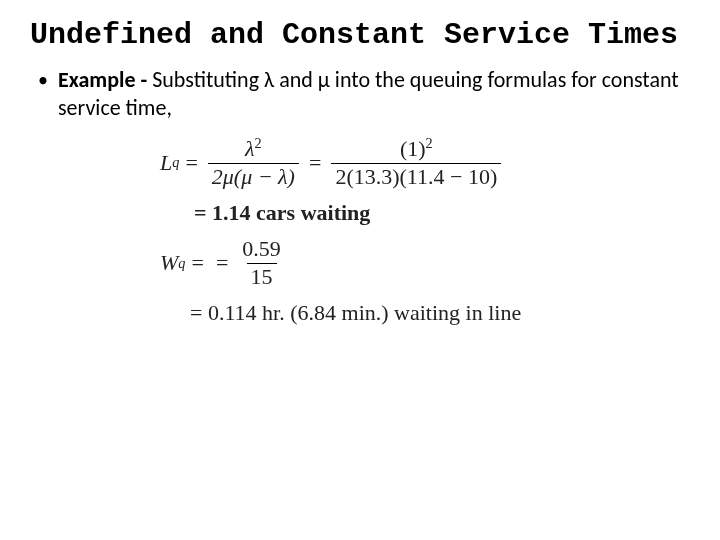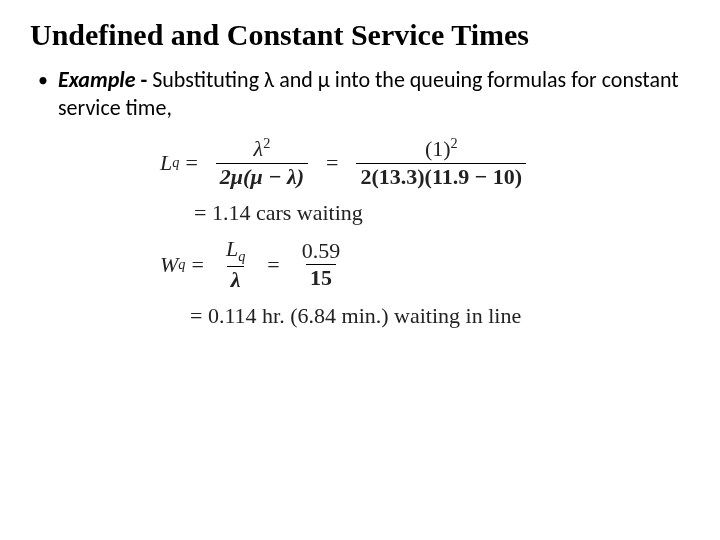--- a/index.html
+++ b/index.html
@@ -5,40 +5,39 @@
     * { margin: 0; padding: 0; box-sizing: border-box; }
     body {
       width: 720px;
       height: 540px;
       background: #fff;
       font-family: Calibri, Arial, sans-serif;
       padding: 18px 30px;
       color: #000;
     }
     .title {
-      font-family: Liberation Serif, serif;
+      font-family: Liberation Mono, monospace;
       font-weight: bold;
       font-size: 30px;
       text-align: left;
       margin-bottom: 14px;
     }
     .bullet-row {
       display: flex;
       align-items: flex-start;
       font-size: 22px;
       line-height: 1.25;
       margin-left: 8px;
     }
     .bullet-dot {
       margin-right: 10px;
       font-size: 20px;
       line-height: 1.4;
     }
     .example-label {
-      font-style: italic;
       font-weight: bold;
     }
     .dash {
       font-weight: bold;
     }
     .math-block {
       margin-top: 14px;
       margin-left: 130px;
       font-family: "Times New Roman", Times, serif;
       font-size: 22px;
@@ -50,30 +49,29 @@
       margin-bottom: 10px;
     }
     .ital { font-style: italic; }
     .sub { font-size: 0.65em; vertical-align: sub; font-style: italic; }
     .sup { font-size: 0.65em; vertical-align: super; }
     .frac {
       display: inline-flex;
       flex-direction: column;
       align-items: center;
       vertical-align: middle;
-      margin: 0 12px;
+      margin: 0 4px;
     }
     .frac .num, .frac .den {
       padding: 0 4px;
       text-align: center;
       line-height: 1.2;
     }
     .frac .den {
       border-top: 1.5px solid #000;
-      font-weight: bold;
     }
     .eq-sign { margin: 0 6px; }
   </style>
 </head>
 <body>
 
 <div class="title">Undefined and Constant Service Times</div>
 
 <div class="bullet-row">
   <span class="bullet-dot">•</span>
@@ -92,38 +90,32 @@
       <span class="num">
         <span class="ital">λ</span><span class="sup">2</span>
       </span>
       <span class="den ital">2μ(μ − λ)</span>
     </span>
     <span class="eq-sign">=</span>
     <span class="frac">
       <span class="num">
         <span>(1)</span><span class="sup">2</span>
       </span>
-      <span class="den">2(13.3)(11.9 − 10)</span>
+      <span class="den">2(13.3)(11.4 − 10)</span>
     </span>
   </div>
 
-  <div class="eq-row" style="margin-left:34px;">
+  <div class="eq-row" style="margin-left:34px;font-weight:bold;">
     <span>= 1.14 cars waiting</span>
   </div>
 
   <div class="eq-row" style="margin-top:6px;">
     <span class="ital">W</span>
       <span class="sub">q</span>
     <span class="eq-sign">=</span>
-    <span class="frac">
-      <span class="num">
-        <span class="ital">L</span><span class="sub">q</span>
-      </span>
-      <span class="den ital">λ</span>
-    </span>
     <span class="eq-sign">=</span>
     <span class="frac">
       <span class="num">0.59</span>
       <span class="den">15</span>
     </span>
   </div>
 
   <div class="eq-row" style="margin-left:30px;">
     <span>= 0.114 hr. (6.84 min.) waiting in line</span>
   </div>

